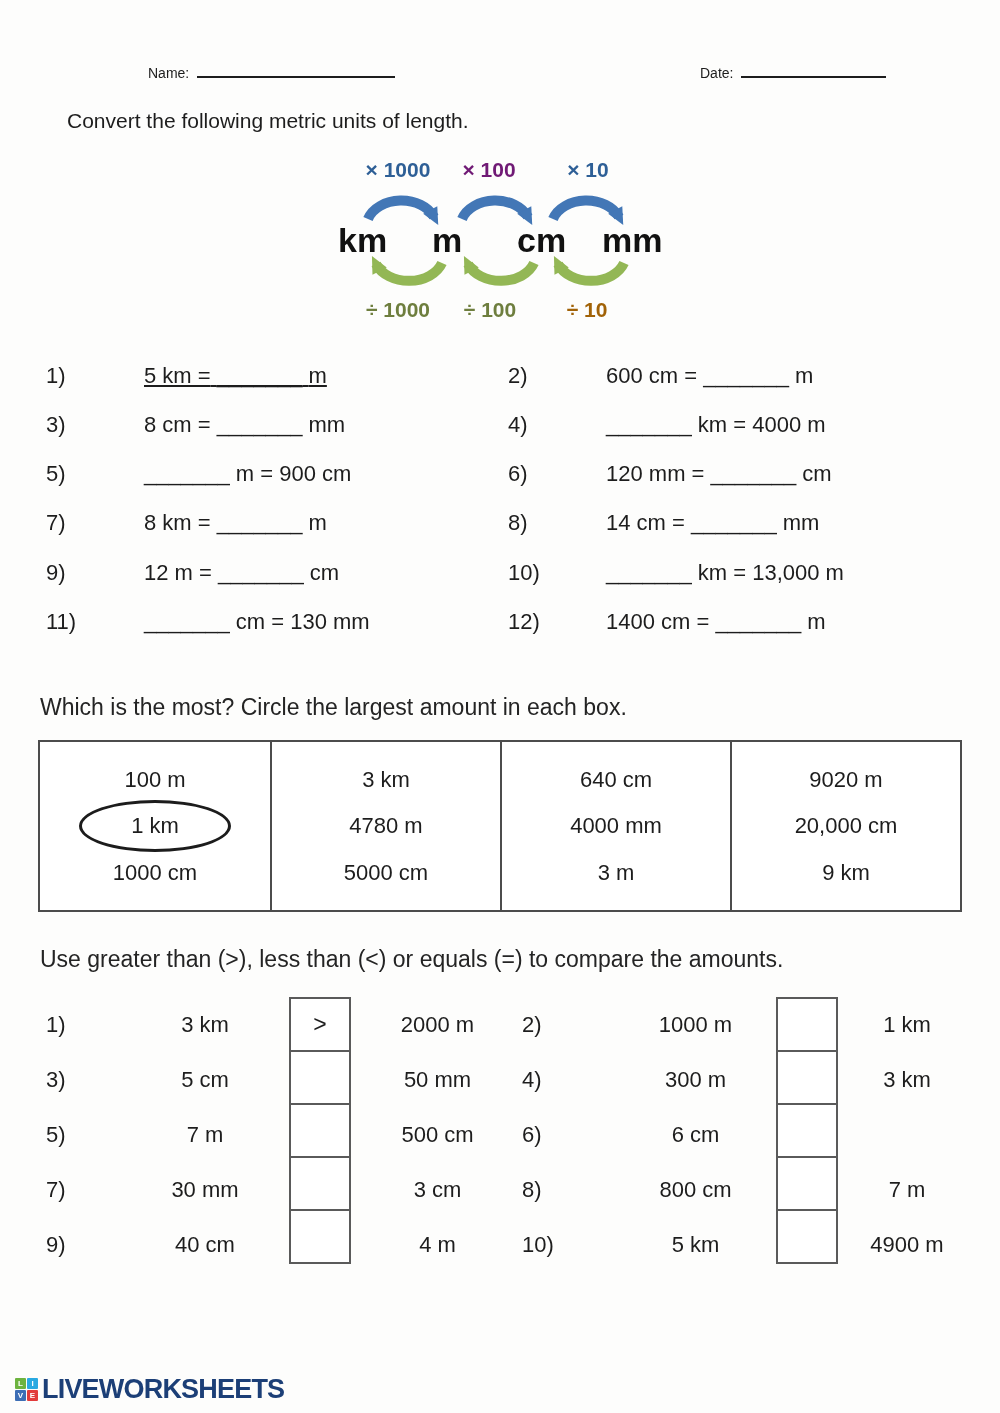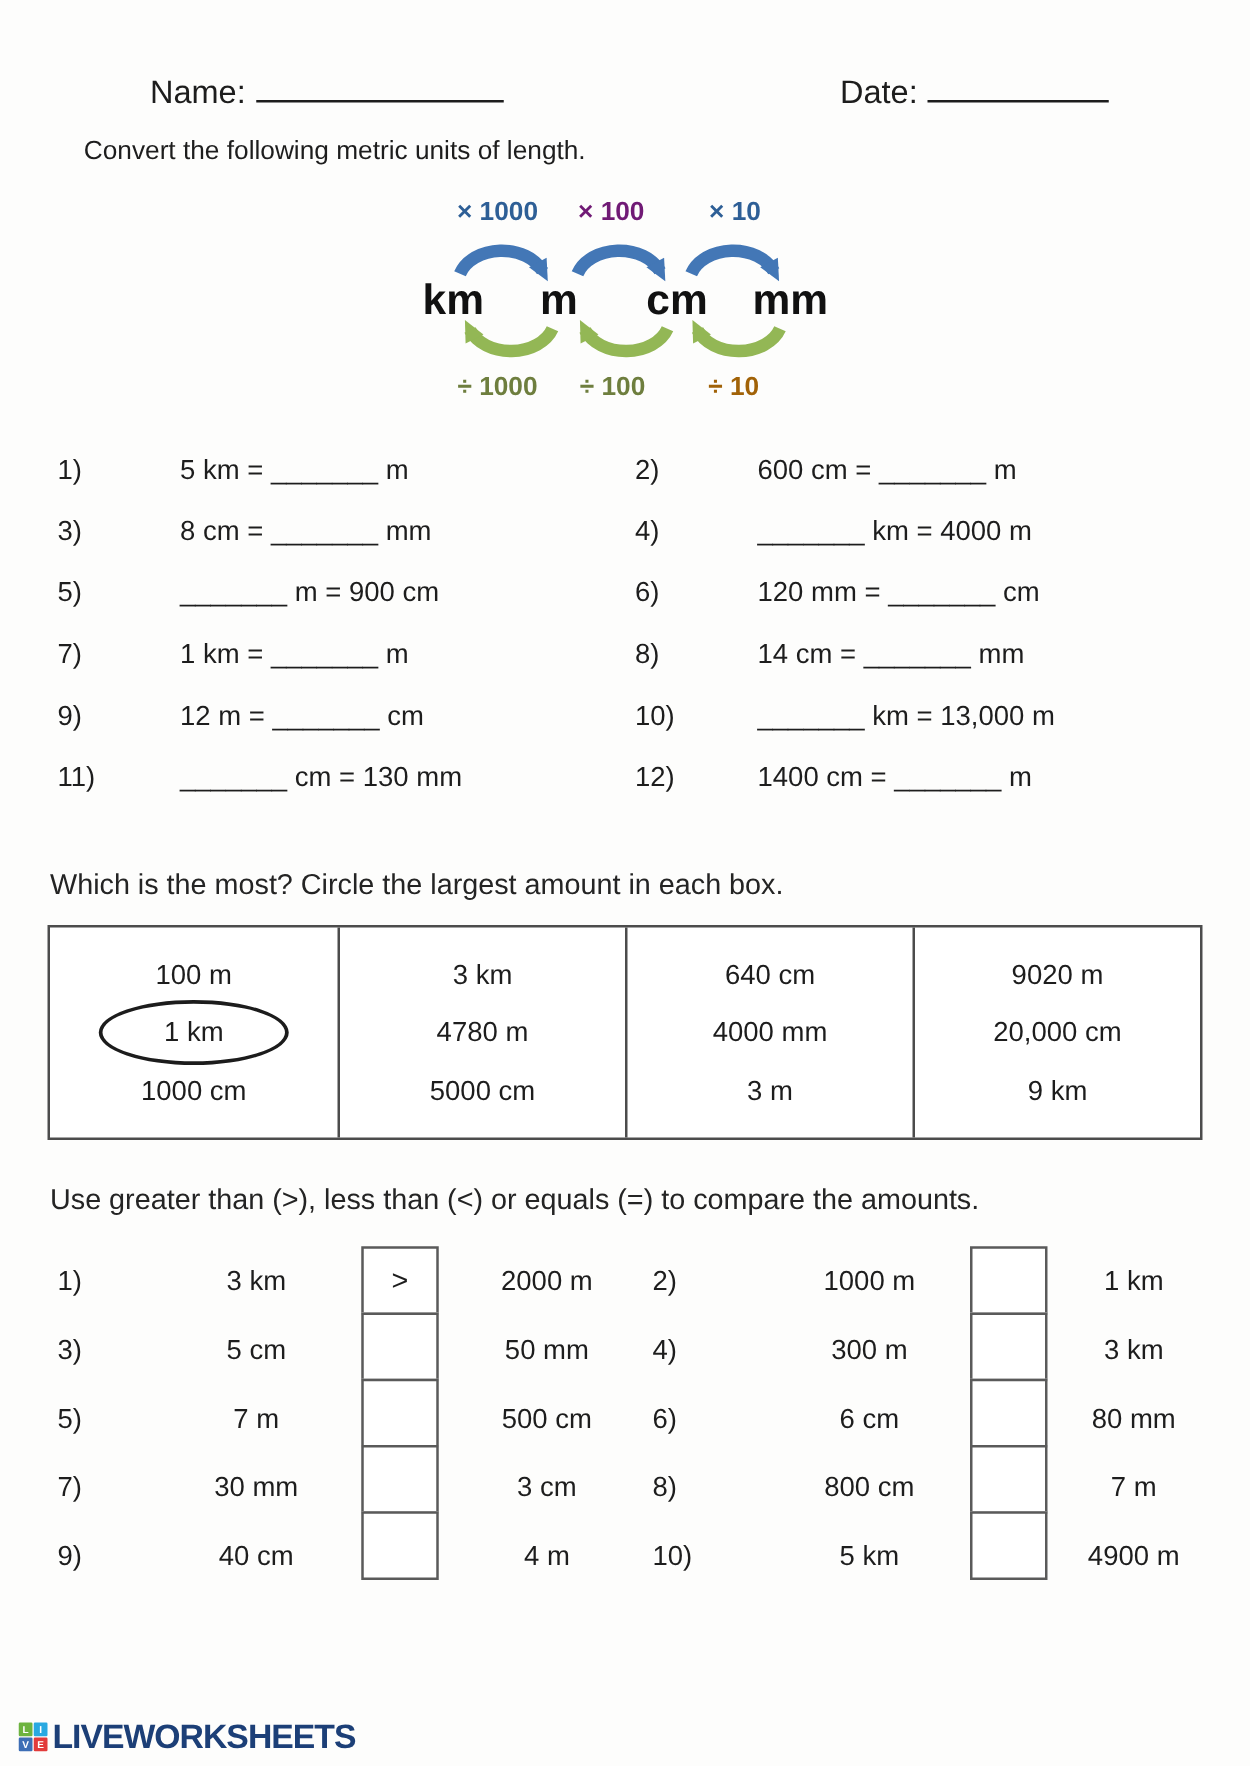--- a/index.html
+++ b/index.html
@@ -4,21 +4,21 @@
 <style>
   * { margin:0; padding:0; box-sizing:border-box; }
   body { background:#e8e8e8; font-family:"Liberation Sans", sans-serif; }
   .sheet {
     position:relative; width:1000px; height:1413px; margin:0 auto;
     background:#fdfdfc; color:#1d1d1d; overflow:hidden;
   }
   .abs { position:absolute; }
 
   
-  .hdr-label { font-size:26px; }
+  .hdr-label { font-size:14px;margin-left:28px; }
   .w-line { display:inline-block; border-bottom:2px solid #1d1d1d; height:20px; vertical-align:baseline; margin-left:8px; }
 
   
   .instruction { font-size:21px; }
 
   
   .mul-label, .div-label { width:84px; text-align:center; font-size:21px; font-weight:700; }
   .unit { text-align:left; font-size:34px; font-weight:700; color:#111; }
   .arrow-svg { display:block; }
 
@@ -122,39 +122,39 @@
   <svg class="abs arrow-svg" style="left:542px; top:255px;" width="92" height="42">
     <path d="M 82 8 A 35 26 0 0 1 16 9" fill="none" stroke="#93b755" stroke-width="10" marker-end="url(#ah-green)"></path>
   </svg>
 
   <div class="abs div-label" style="left: 356px; top: 298px; color: rgb(110, 126, 62);">÷ 1000</div>
   <div class="abs div-label" style="left: 448px; top: 298px; color: rgb(110, 126, 62);">÷ 100</div>
   <div class="abs div-label" style="left: 545px; top: 298px; color: #a16207;">÷ 10</div>
 
   <div class="prob-row" style="top:351px;">
     <span class="p-num" style="left:46px;">1)</span>
-    <span class="p-text" style="left:144px;"><span>5 km =</span> <span class="blank">_______</span> <span>m</span></span>
+    <span class="p-text" style="left:144px;text-decoration:underline;"><span>5 km =</span> <span class="blank">_______</span> <span>m</span></span>
     <span class="p-num" style="left:508px;">2)</span>
     <span class="p-text" style="left:606px;"><span>600 cm =</span> <span class="blank">_______</span> <span>m</span></span>
   </div>
   <div class="prob-row" style="top:400px;">
     <span class="p-num" style="left:46px;">3)</span>
     <span class="p-text" style="left:144px;"><span>8 cm =</span> <span class="blank">_______</span> <span>mm</span></span>
     <span class="p-num" style="left:508px;">4)</span>
     <span class="p-text" style="left:606px;"><span></span> <span class="blank">_______</span> <span>km = 4000 m</span></span>
   </div>
   <div class="prob-row" style="top:449px;">
     <span class="p-num" style="left:46px;">5)</span>
     <span class="p-text" style="left:144px;"><span></span> <span class="blank">_______</span> <span>m = 900 cm</span></span>
     <span class="p-num" style="left:508px;">6)</span>
     <span class="p-text" style="left:606px;"><span>120 mm =</span> <span class="blank">_______</span> <span>cm</span></span>
   </div>
   <div class="prob-row" style="top:498px;">
     <span class="p-num" style="left:46px;">7)</span>
-    <span class="p-text" style="left:144px;"><span>1 km =</span> <span class="blank">_______</span> <span>m</span></span>
+    <span class="p-text" style="left:144px;"><span>8 km =</span> <span class="blank">_______</span> <span>m</span></span>
     <span class="p-num" style="left:508px;">8)</span>
     <span class="p-text" style="left:606px;"><span>14 cm =</span> <span class="blank">_______</span> <span>mm</span></span>
   </div>
   <div class="prob-row" style="top:548px;">
     <span class="p-num" style="left:46px;">9)</span>
     <span class="p-text" style="left:144px;"><span>12 m =</span> <span class="blank">_______</span> <span>cm</span></span>
     <span class="p-num" style="left:508px;">10)</span>
     <span class="p-text" style="left:606px;"><span></span> <span class="blank">_______</span> <span>km = 13,000 m</span></span>
   </div>
   <div class="prob-row" style="top:597px;">
@@ -206,21 +206,20 @@
     <span class="c-num" style="left:522px;">4)</span>
     <span class="c-val" style="left:628px; width:135px;">300 m</span>
     <span class="c-val" style="left:842px; width:130px;">3 km</span>
   </div>
   <div class="cmp-row" style="top:1107px;">
     <span class="c-num" style="left:46px;">5)</span>
     <span class="c-val" style="left:140px; width:130px;">7 m</span>
     <span class="c-val" style="left:370px; width:135px;">500 cm</span>
     <span class="c-num" style="left:522px;">6)</span>
     <span class="c-val" style="left:628px; width:135px;">6 cm</span>
-    <span class="c-val" style="left:842px; width:130px;">80 mm</span>
   </div>
   <div class="cmp-row" style="top:1162px;">
     <span class="c-num" style="left:46px;">7)</span>
     <span class="c-val" style="left:140px; width:130px;">30 mm</span>
     <span class="c-val" style="left:370px; width:135px;">3 cm</span>
     <span class="c-num" style="left:522px;">8)</span>
     <span class="c-val" style="left:628px; width:135px;">800 cm</span>
     <span class="c-val" style="left:842px; width:130px;">7 m</span>
   </div>
   <div class="cmp-row" style="top:1217px;">

